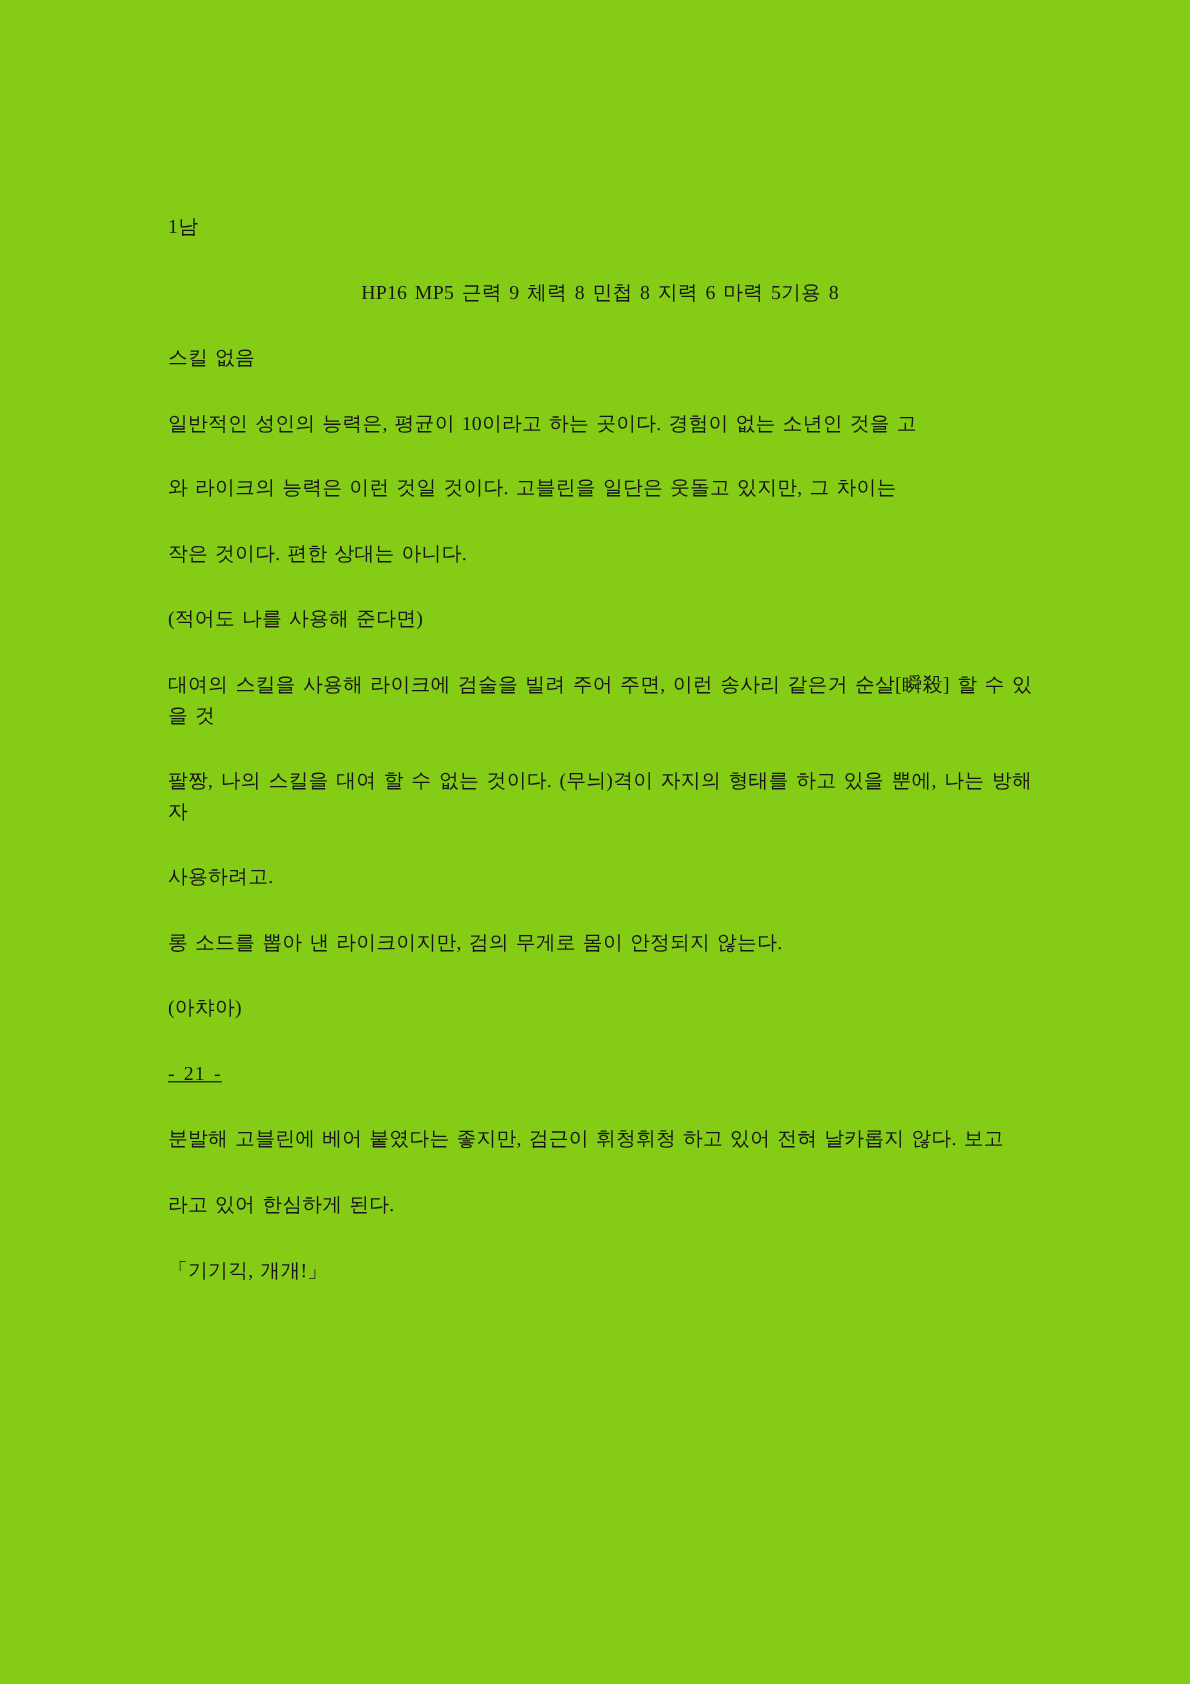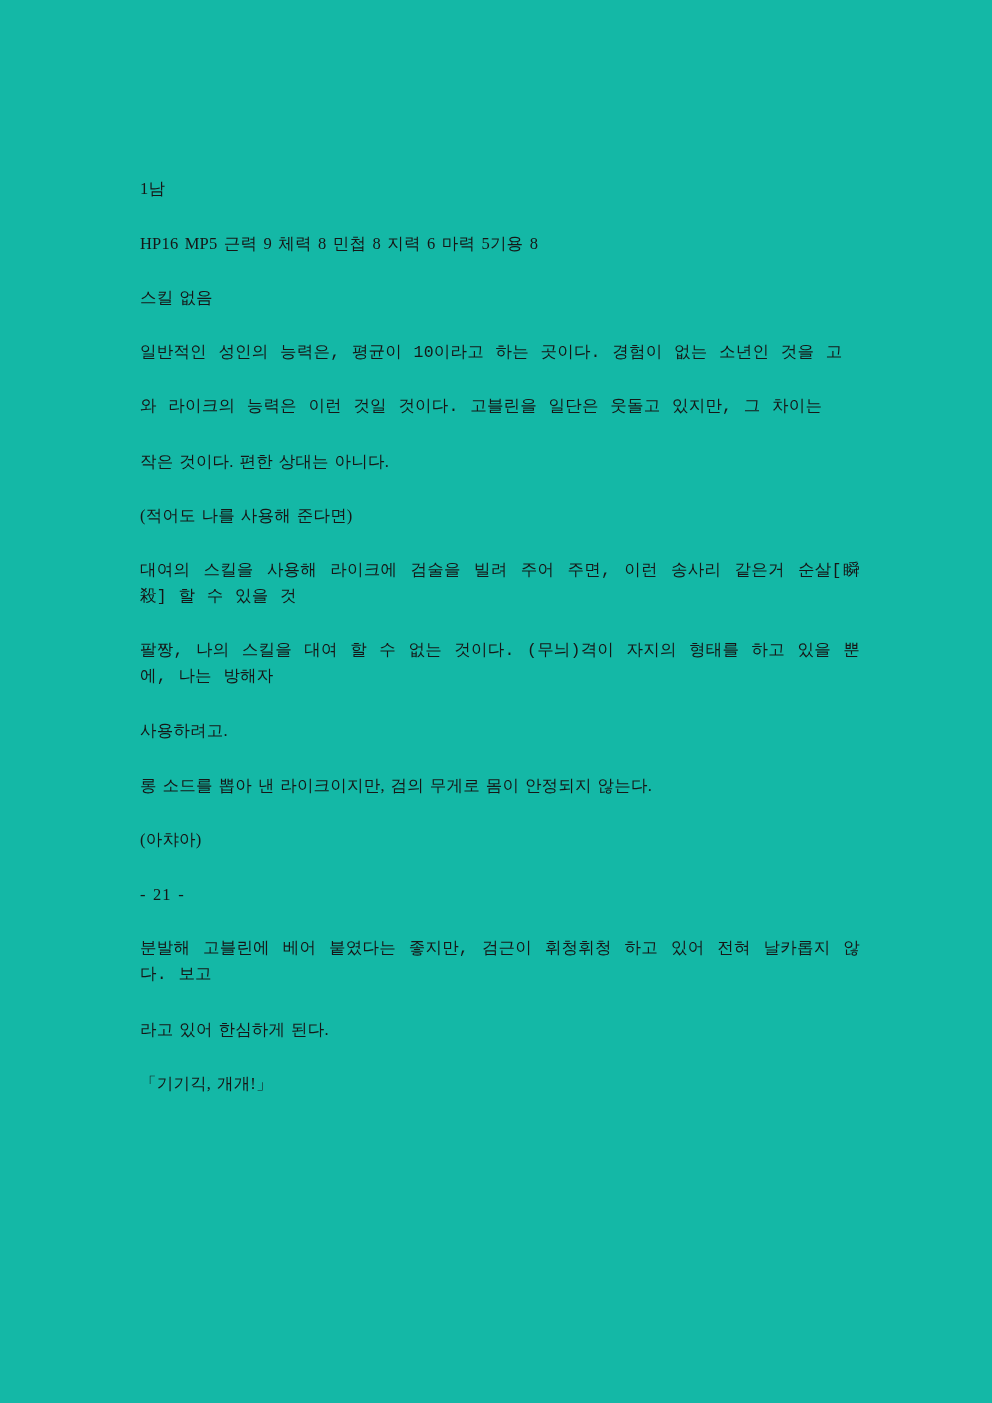--- a/index.html
+++ b/index.html
@@ -12,46 +12,47 @@
     min-height: 1403px;
     font-family: "Liberation Serif", "DejaVu Serif", serif;
     color: #1a1a1a;
   }
   .page {
     position: relative;
     width: 992px;
     min-height: 1403px;
     box-sizing: border-box;
     padding: 176px 120px 40px 140px;
-    background: #14b8a6;
+    background: #84cc16;
   }
   .doc-body {
     display: block;
   }
   .para {
     font-size: 16.5px;
     line-height: 1.55;
     margin: 0 0 29px 0;
     letter-spacing: 0.2px;
     word-spacing: 1.5px;
     color: #161616;
     text-align: left;
     max-width: 720px;
   }
   .para.pagenum {
     margin: 0 0 29px 0;
     letter-spacing: 1px;
+    text-decoration: underline;
   }
   .para.stats {
     word-spacing: 2px;
+    text-align: center;
   }
   .para.justified {
     text-align: justify;
     text-justify: inter-character;
-    font-family: Liberation Mono, monospace;
   }
 </style>
 </head>
 <body>
 
 <div class="page">
   <div class="doc-body">
 
     <p class="para">1남</p>
 

